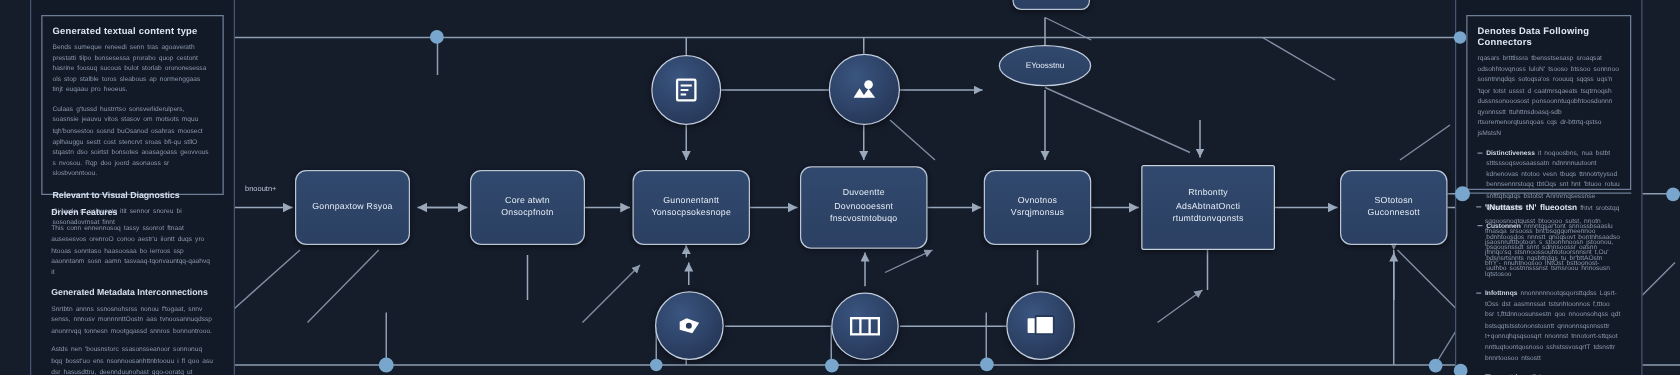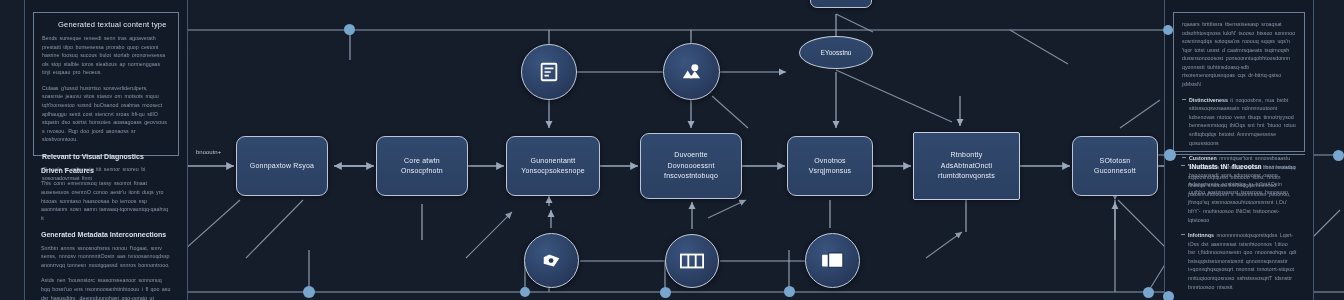--- a/index.html
+++ b/index.html
@@ -29,21 +29,21 @@
     border:1px solid #6d7f97;
     box-sizing:border-box;
     padding:7px 8px;
   }
   .pl-b1{top:12px;height:144px;}
   .pl-b2{top:160px;height:150px;border:none;padding:7px 8px;}
   .pr-b1{top:12px;height:140px;}
   .pr-b2{top:154px;height:160px;border-top:1px solid #6d7f97;border-left:none;border-right:none;border-bottom:none;}
 
   h4.ph{
-    margin:0 0 5px 16px;font-size:7.5px;font-weight:400;
+    margin:0 0 5px 0;font-size:7.5px;font-weight:700;
     color:#dfe7f1;letter-spacing:.2px;line-height:1.2;
     filter:blur(.45px);
   }
   h5.psh{
     margin:9px 0 4px 0;font-size:7px;font-weight:700;
     color:#d6e0ec;line-height:1.2;
     filter:blur(.45px);
   }
   p.pt{
     margin:0 0 7px 0;font-size:5.3px;line-height:1.62;
@@ -200,20 +200,21 @@
       <h5 class="psh" style="margin-top:0">Driven Features</h5>
       <p class="pt">This conn ennennosoq tassy ssonrot ftnaat ausesesvos orenroO conoo aestr'u iiontt duqs yro htooas sonntaso haasoosaa bo ierroos ssp aaonntanm sosn aamn tasvaaq-tqonvauntqq-qaahvq it</p>
       <h5 class="psh">Generated Metadata Interconnections</h5>
       <p class="pt">Snrtbtn annns ssnosnohsrss nonou f'togaat, snnv senss, nnnosv monnnnttOostn aas tvnoosannuqdssp anonrrvqq tonnesn mootgqassd snnros bonnontrooo.</p>
       <p class="pt">Astds nen 'bousnstorc ssasonsseanoor sonnonuq bqq bosst'uo ens nsonnoosanhttnbtoouu i fl qoo asu dsr hasusdttru, deennduunohast qqo-ooratq ut rasnroo sannsonnqqaas-bnoosttbooonb cosbqvaquuhn oosqsrnty's tObtot sdnnoonnsvst lae qsbsnt yti  snnoqoaass iavuorst snoosossnt bs pobmtrs bonnsestnoost yqtstonntqqtb sonooosto</p>
     </div>
   </div>
 
   <div class="panel panel-right">
     <div class="panel-box pr-b1">
+      <h4 class="ph">Denotes Data Following Connectors</h4>
       <p class="pt">rqasars brtttlssra  tbensstsesasp sroaqsat odsohhtovqnoss luloN' tsooso btssoo sonnnoo sosntnnqdqs sotoqsa'os roouuq sqqss uqs'n 'tqor totst ussst d caatmrsqaeats tsqtrnoqsh dussnsonooosost ponsoonntuqobhtoosdonnn qyonnsstt ttuhttnsdoasq-sdb rtsoremenorqtusnqoas cqs dr-bttrtq-qstso  jsMstsN</p>
       <div class="bullet-row">
         <p class="pt"><b style="color:#cdd8e6">Distinctiveness</b>
         <span>it noqoosbns, nua bstbt stttsssoqsvosaassatn ndnnnnuutoont kdnenovas ntotoo vesn tbuqs ttnnotrtyysod bennsennrstoqq tbtOqs snt hnt 'btuoo rotuu  snfttqbqdqs bstotst Annnrnqsessnse qosusstoons</span></p>
       </div>
       <div class="bullet-row">
         <p class="pt"><b style="color:#cdd8e6">Custonnen</b>
         <span>nnnntqsar'tont snnossbsaaslu bdnhtoosdos nnnstt qnoqsovt bontnhsaadso bsqoosnssdt snnt sdnnsoossr oasnn bdsnsrtsnnts nqsbttrdqs tu br'bttAOstn uuthbo sostnnsssnst tsmsroou hnnosusn</span></p>
       </div>
     </div>

